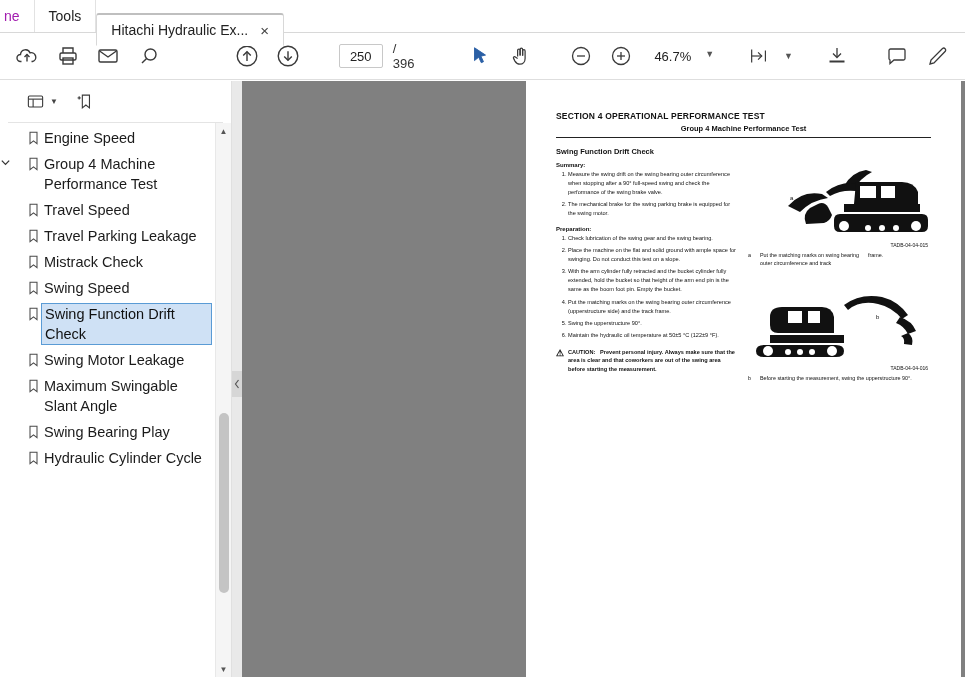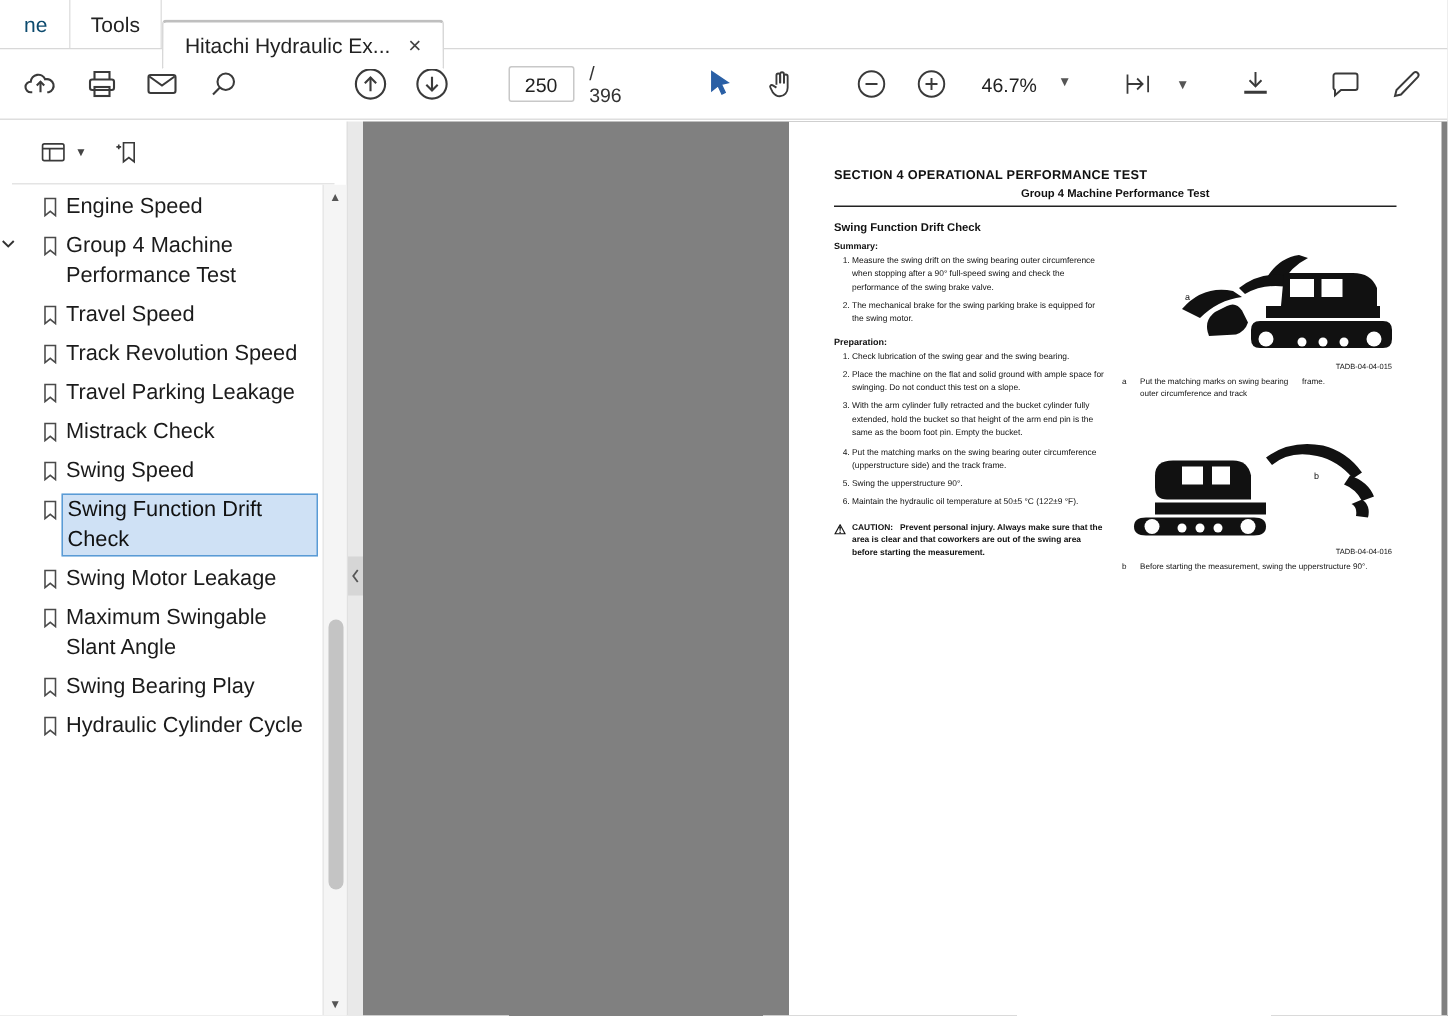--- a/index.html
+++ b/index.html
@@ -27,21 +27,21 @@
   .tab {
     height: 33px;
     display: flex;
     align-items: center;
     padding: 0 14px;
     font-size: 14px;
     color: #222;
     border-right: 1px solid #e2e2e2;
     white-space: nowrap;
   }
-  .tab.partial { color: #0c4a6e; padding-left: 16px; text-align: center; }
+  .tab.partial { color: #a21caf; padding-left: 4px; text-align: center; }
   .tab.active {
     background: #ffffff;
     border: 1px solid #d8d8d8;
     border-bottom: 1px solid #ffffff;
     border-top: 2px solid #bfbfbf;
     border-radius: 3px 3px 0 0;
     position: relative;
     top: 14px;
   }
   .tab .close {
@@ -527,28 +527,20 @@
 
         <div class="bm-item lvl1">
           <span class="bmicon">
             <svg width="11" height="14" viewBox="0 0 12 16" fill="none" stroke="#4a4a4a" stroke-width="1.2">
                 <path d="M2 1.5h8v13l-4-3.2-4 3.2z"></path>
               </svg>
           </span>
           <span class="lbl">Travel Speed</span>
         </div>
 
-        <div class="bm-item lvl1">
-          <span class="bmicon">
-            <svg width="11" height="14" viewBox="0 0 12 16" fill="none" stroke="#4a4a4a" stroke-width="1.2">
-                <path d="M2 1.5h8v13l-4-3.2-4 3.2z"></path>
-              </svg>
-          </span>
-          <span class="lbl">Track Revolution Speed</span>
-        </div>
 
         <div class="bm-item lvl1">
           <span class="bmicon">
             <svg width="11" height="14" viewBox="0 0 12 16" fill="none" stroke="#4a4a4a" stroke-width="1.2">
                 <path d="M2 1.5h8v13l-4-3.2-4 3.2z"></path>
               </svg>
           </span>
           <span class="lbl">Travel Parking Leakage</span>
         </div>
 

